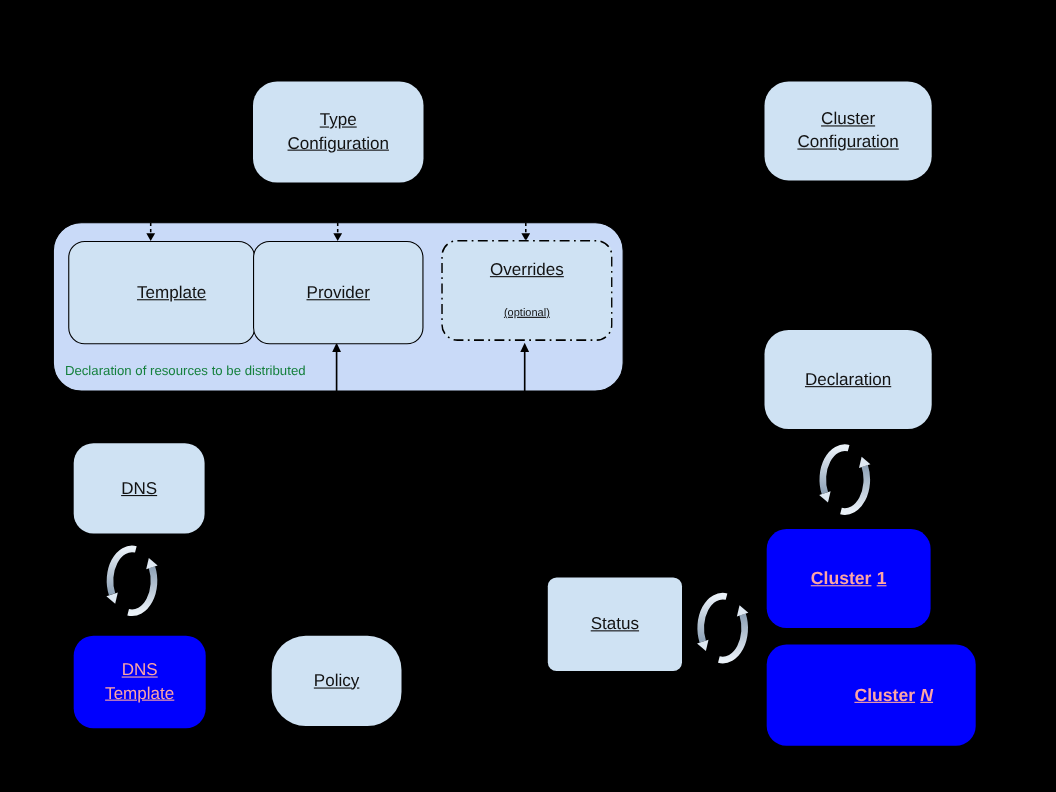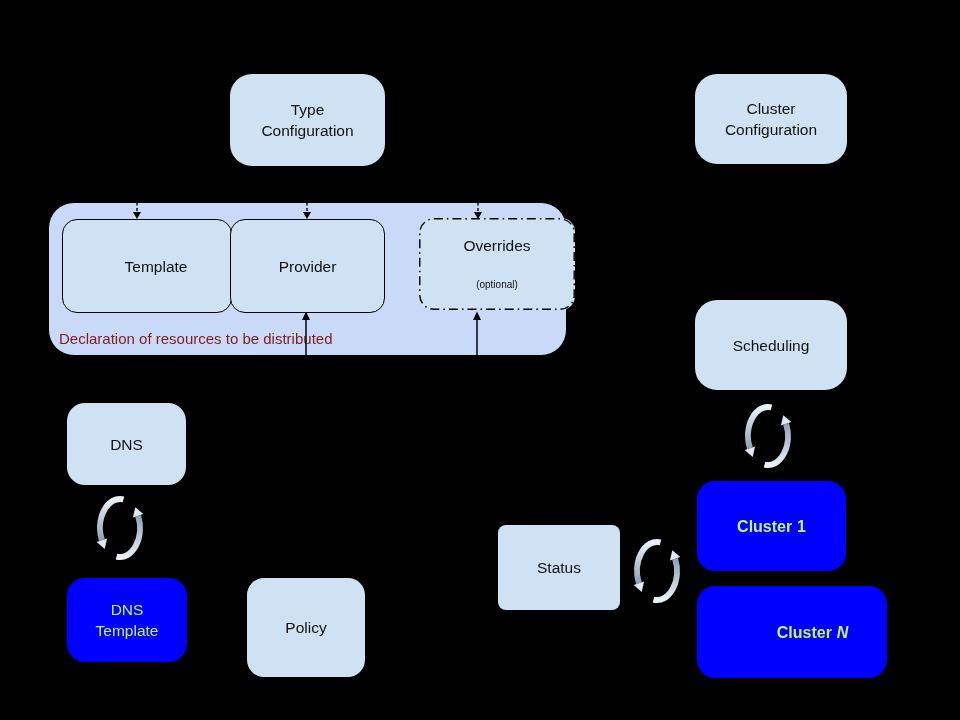--- a/index.html
+++ b/index.html
@@ -4,37 +4,38 @@
 <style>
   html,body{margin:0;padding:0;background:#000;}
   .stage{
     position:relative;width:960px;height:720px;background:#000;overflow:hidden;
     font-family:"Liberation Sans", sans-serif;color:#111;
   }
   .node{
     position:absolute;display:flex;flex-direction:column;justify-content:center;
     text-align:center;background:#cfe2f3;border-radius:22px;font-size:15.5px;line-height:21px;
     color:#121212;
+    text-decoration:underline;
   }
   .node span{display:block;}
   .node.inner{border:1.4px solid #000;border-radius:15px;}
   .node.dashdot{border:none;border-radius:14px;}
-  .node.blue{background:#0000fe;color:#bef264;}
+  .node.blue{background:#0000fe;color:#fca5a5;}
   .node.boldlbl{font-weight:bold;font-size:16px;}
   .node .note{font-size:10px;line-height:17px;}
   .suffix{display:inline;margin-left:0.30em;}
   .suffix.var{font-style:italic;}
   .row{display:block;}
   .row > span{display:inline;}
   .group{
     position:absolute;left:48px;top:202px;width:519px;height:154px;
     background:#c9daf8;border:1px solid #000;border-radius:26px;box-sizing:border-box;
   }
   .caption{
-    position:absolute;left:10px;top:127px;font-size:15px;color:#7f1d1d;white-space:nowrap;
+    position:absolute;left:10px;top:127px;font-size:12px;color:#15803d;white-space:nowrap;
   }
   svg.overlay{position:absolute;}
   .dashline{stroke:#000;stroke-width:1.4;stroke-dasharray:3 2.6;}
   .solidline{stroke:#000;stroke-width:1.5;}
   .head{fill:#000;}
 </style>
 </head>
 <body>
 
 <div class="stage">
@@ -83,40 +84,40 @@
     <line class="solidline" x1="429" y1="153.5" x2="429" y2="118"></line>
       <polygon class="head" points="425,118 433,118 429,109.5"></polygon>
   </svg>
 
   <div class="node inner" style="left:62px;top:219px;width:150px;height:92px;padding-left:18px;">
     <span>Template</span>
   </div>
   <div class="node inner" style="left:230px;top:219px;width:153px;height:92px;">
     <span>Provider</span>
   </div>
-  <div class="node dashdot" style="left:419px;top:218px;width:156px;height:92px;gap:20px;">
+  <div class="node dashdot" style="left:401px;top:218px;width:156px;height:92px;gap:20px;">
     <svg class="overlay" style="left:0;top:0;" width="156" height="92" viewBox="0 0 156 92">
       <rect x="0.8" y="0.8" width="154.4" height="90.4" rx="14" fill="none" stroke="#000" stroke-width="1.4" stroke-dasharray="9 4 1.6 4"></rect>
     </svg>
     <span>Overrides</span>
     <span class="note">(optional)</span>
   </div>
 
   <div class="node" style="left:695px;top:300px;width:152px;height:90px;">
-    <span>Scheduling</span>
+    <span>Declaration</span>
   </div>
 
   <div class="node" style="left:67px;top:403px;width:119px;height:82px;border-radius:18px;">
     <span>DNS</span>
   </div>
   <div class="node blue" style="left:67px;top:578px;width:120px;height:84px;border-radius:18px;">
     <span>DNS</span>
     <span>Template</span>
   </div>
-  <div class="node" style="left:247px;top:578px;width:118px;height:99px;border-radius:17px;">
+  <div class="node" style="left:247px;top:578px;width:118px;height:82px;border-radius:31px;">
     <span>Policy</span>
   </div>
 
   <div class="node" style="left:498px;top:525px;width:122px;height:85px;border-radius:8px;">
     <span>Status</span>
   </div>
   <div class="node blue boldlbl" style="left:697px;top:481px;width:149px;height:90px;border-radius:18px;">
     <span class="row"><span>Cluster</span><span class="suffix">1</span></span>
   </div>
   <div class="node blue boldlbl" style="left:697px;top:586px;width:149px;height:92px;border-radius:18px;padding-left:41px;">

